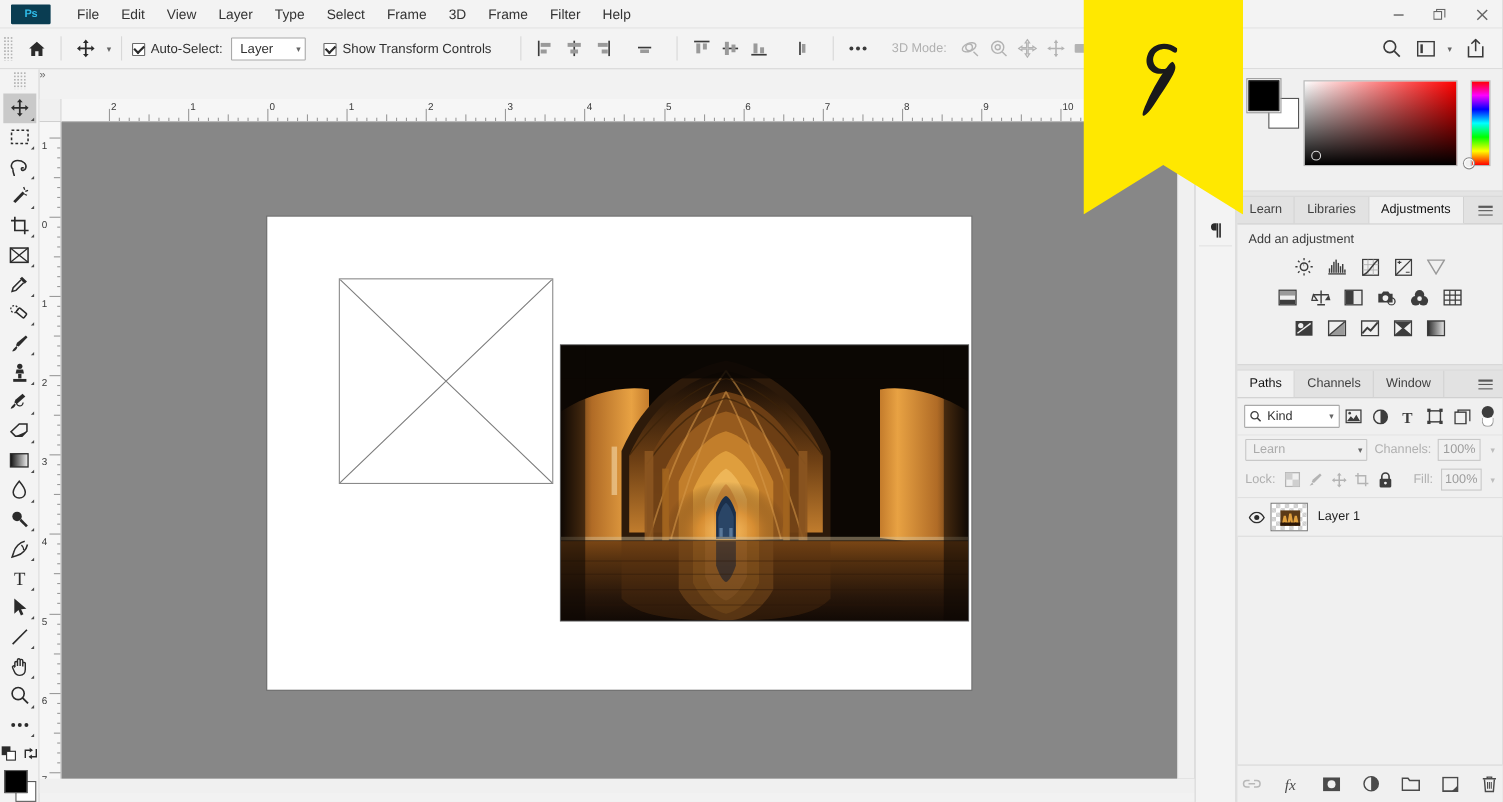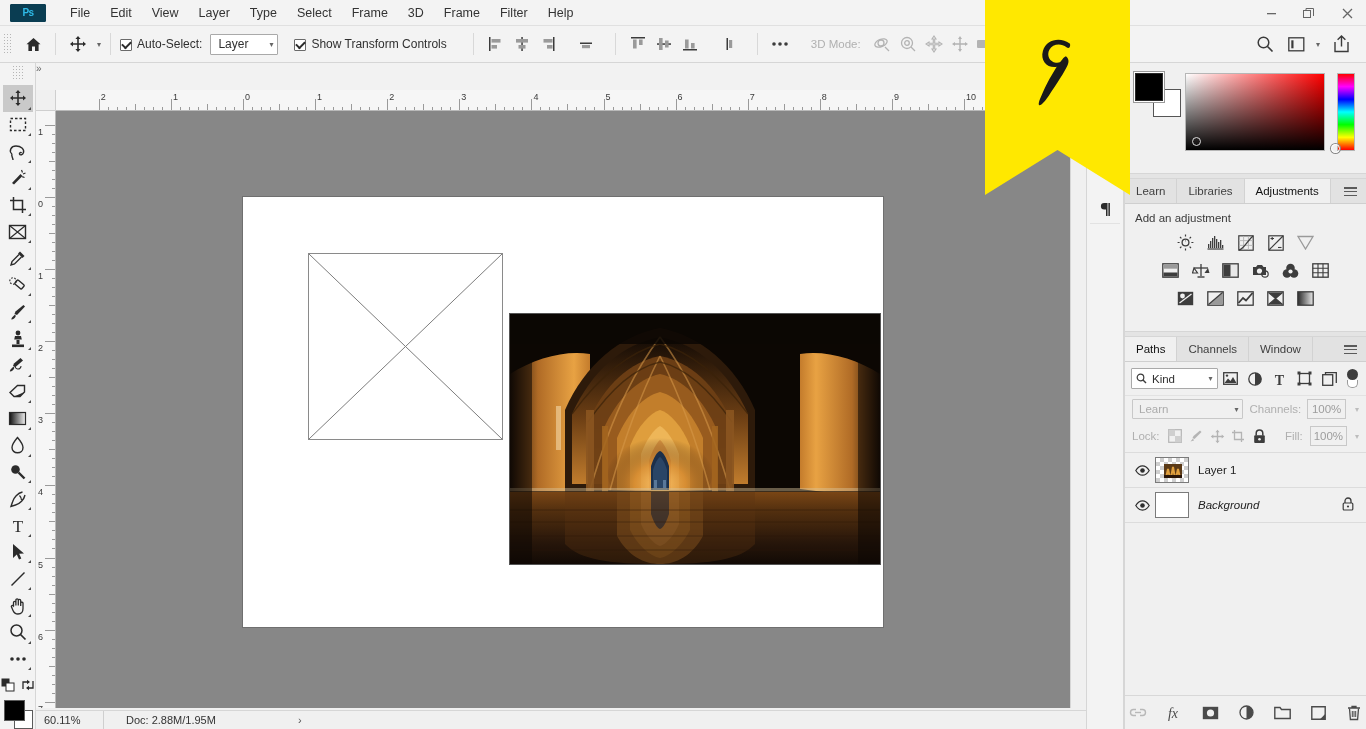--- a/index.html
+++ b/index.html
@@ -1015,29 +1015,20 @@
           <rect x="348" y="0" width="22" height="250" fill="#0c0703" opacity="0.55"></rect>
         </svg>
       </div>
 
     </div>
   </div>
 
   <div class="vscroll"></div>
   <div class="hscroll"></div>
 
-  <div class="statusbar">
-    <div class="st-zoom">
-      <span>60.11%</span>
-    </div>
-    <div class="st-doc">
-      <span>Doc: 2.88M/1.95M</span>
-      <span class="st-arrow">›</span>
-    </div>
-  </div>
 
   <div class="minidock">
     <div class="minidock-btn">
       <svg width="14" height="15" viewBox="0 0 14 15">
         <path d="M11 1 H6.2 a3.3 3.3 0 0 0 0 6.6 H8 V1" fill="#2b2b2b"></path>
         <rect x="8" y="1" width="1.5" height="13" fill="#2b2b2b"></rect>
         <rect x="10.4" y="1" width="1.5" height="13" fill="#2b2b2b"></rect>
       </svg>
     </div>
   </div>
@@ -1353,37 +1344,20 @@
             <rect x="8" y="6" width="18" height="14" fill="#5b3a17"></rect>
             <path d="M10 20 L12 11 L14 20 M15 20 L17 9 L19 20 M20 20 L22 11 L24 20" stroke="#e0a03e" stroke-width="2" fill="none"></path>
             <rect x="8" y="17" width="18" height="3" fill="#2a1608"></rect>
           </svg>
         </div>
       </div>
       <span class="layer-name">Layer 1</span>
     </div>
 
 
-    <div class="layer-row">
-      <div class="eye">
-        <svg width="15" height="11" viewBox="0 0 15 11">
-          <path d="M0.8 5.5 C3 1.8 5 0.8 7.5 0.8 C10 0.8 12 1.8 14.2 5.5 C12 9.2 10 10.2 7.5 10.2 C5 10.2 3 9.2 0.8 5.5 Z" fill="none" stroke="#2d2d2d" stroke-width="1.2"></path>
-          <circle cx="7.5" cy="5.5" r="2.3" fill="#2d2d2d"></circle>
-        </svg>
-      </div>
-      <div class="thumb"></div>
-      <span class="layer-name italic">Background</span>
-      <span class="lock-badge">
-        <svg width="12" height="14" viewBox="0 0 12 14">
-          <path d="M3 6 V4 a3 3 0 0 1 6 0 V6" fill="none" stroke="#3d3d3d" stroke-width="1.3"></path>
-          <rect x="1.2" y="6" width="9.6" height="7" rx="1" fill="none" stroke="#3d3d3d" stroke-width="1.2"></rect>
-          <circle cx="6" cy="9.5" r="1.1" fill="#3d3d3d"></circle>
-        </svg>
-      </span>
-    </div>
 
     <div class="lp-bottom">
       <div class="lb-icon dim">
         <svg width="18" height="11" viewBox="0 0 18 11">
           <path d="M7 2.5 H4.5 a3 3 0 0 0 0 6 H7" fill="none" stroke="#b8b8b8" stroke-width="1.4"></path>
           <path d="M11 2.5 H13.5 a3 3 0 0 1 0 6 H11" fill="none" stroke="#b8b8b8" stroke-width="1.4"></path>
           <path d="M6 5.5 H12" stroke="#b8b8b8" stroke-width="1.4"></path>
         </svg>
       </div>
       <div class="lb-icon">

